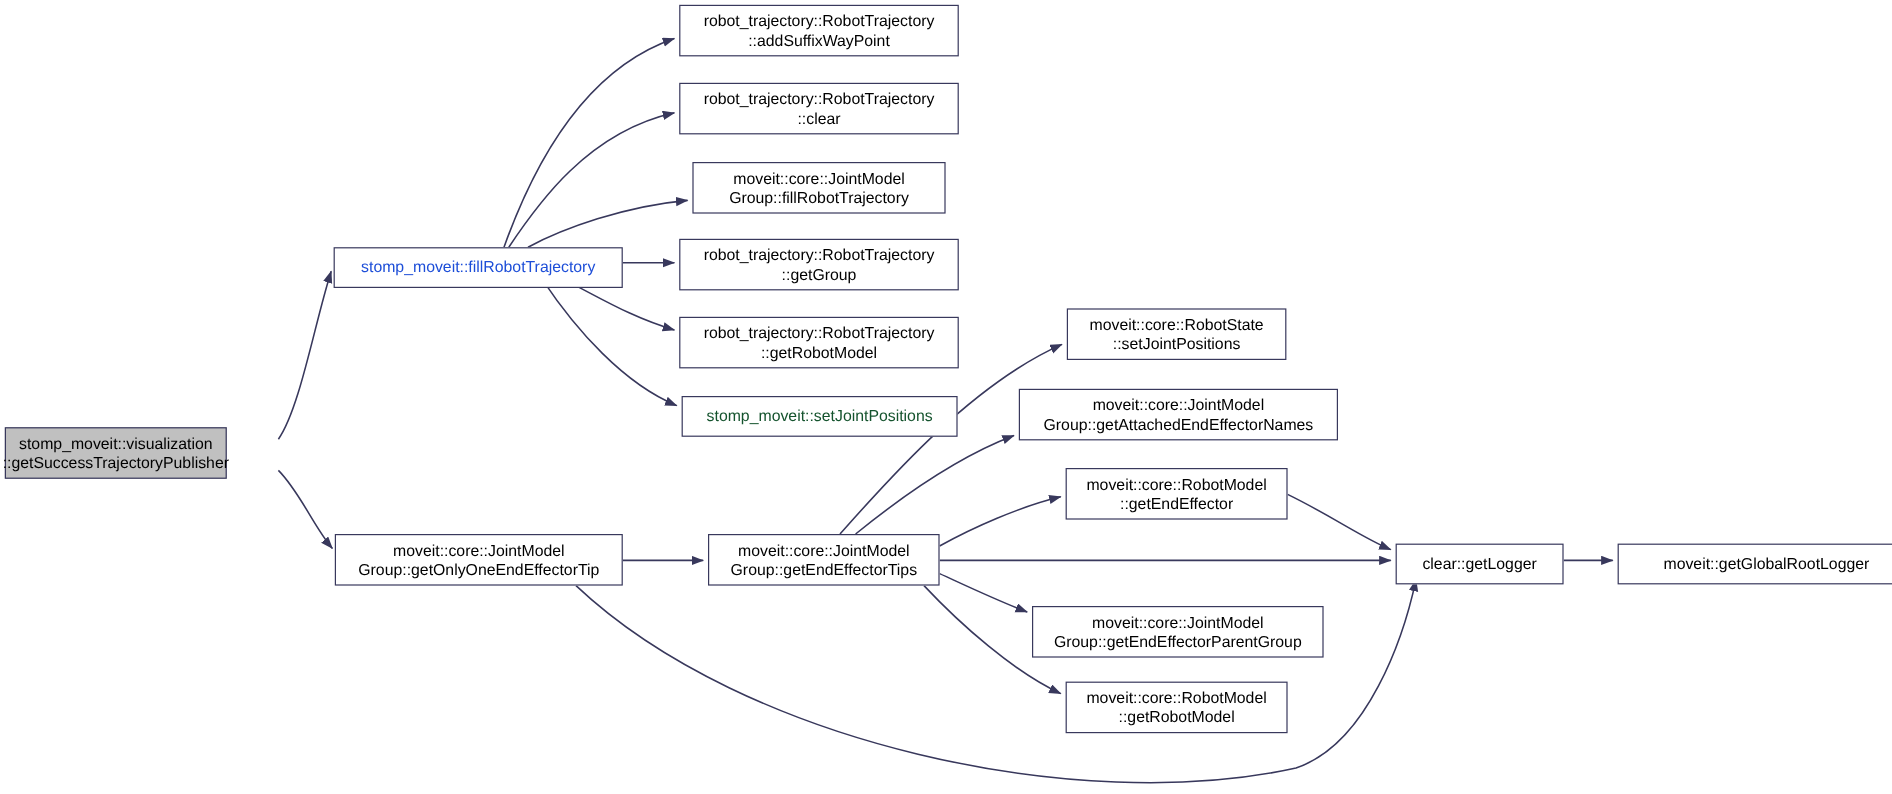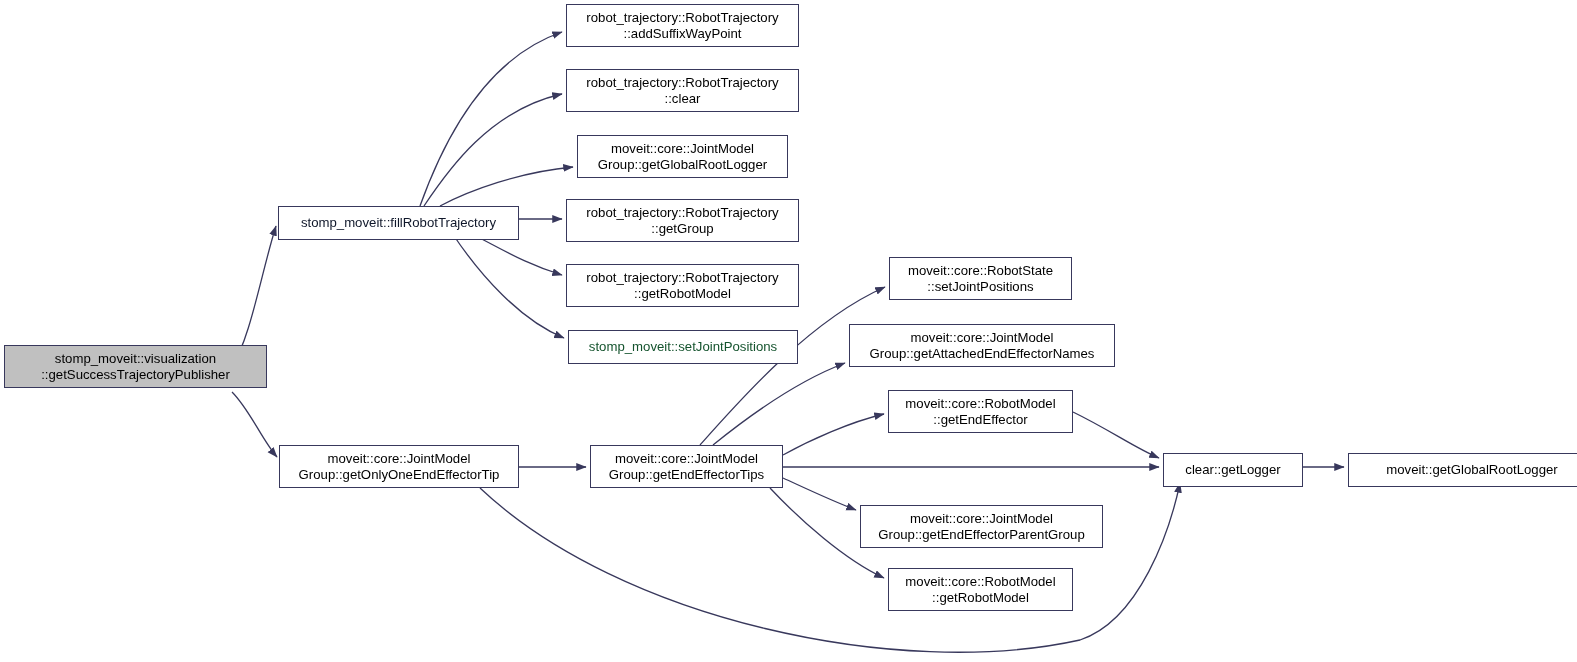--- a/index.html
+++ b/index.html
@@ -73,25 +73,25 @@
         <path d="M 783 478 C 805 488, 830 500, 856 510" stroke="#38385c" fill="none" stroke-width="1.3" marker-end="url(#arrow)"></path>
         <path d="M 770 488 C 800 520, 845 560, 884 578" stroke="#38385c" fill="none" stroke-width="1.3" marker-end="url(#arrow)"></path>
         <path d="M 519 467 L 586 467" stroke="#38385c" fill="none" stroke-width="1.3" marker-end="url(#arrow)"></path>
         <path d="M 1073 412 C 1110 430, 1135 448, 1159 458" stroke="#38385c" fill="none" stroke-width="1.3" marker-end="url(#arrow)"></path>
         <path d="M 480 488 C 620 620, 900 680, 1080 640 C 1140 620, 1170 530, 1180 483" stroke="#38385c" fill="none" stroke-width="1.3" marker-end="url(#arrow)"></path>
         <path d="M 1303 467 L 1344 467" stroke="#38385c" fill="none" stroke-width="1.3" marker-end="url(#arrow)"></path>
       </g>
   </svg>
 
   <div id="node-layer">
-      <div class="node highlight" style="left: 4px; top: 345px; width: 263px; height: 43px; border-color: rgb(56, 56, 92); color: rgb(0, 0, 0); background: rgb(192, 192, 192); text-align: right;"><span>stomp_moveit::visualization</span><span>::getSuccessTrajectoryPublisher</span></div>
-      <div class="node" style="left: 278px; top: 206px; width: 241px; height: 27px; border-color: rgb(56, 56, 92); color: #0f172a; background: rgb(255, 255, 255);"><span>stomp_moveit::fillRobotTrajectory</span></div>
+      <div class="node highlight" style="left: 4px; top: 356px; width: 185px; height: 43px; border-color: rgb(56, 56, 92); color: rgb(0, 0, 0); background: rgb(192, 192, 192); text-align: right;"><span>stomp_moveit::visualization</span><span>::getSuccessTrajectoryPublisher</span></div>
+      <div class="node" style="left: 278px; top: 206px; width: 241px; height: 27px; border-color: rgb(56, 56, 92); color: #1d4ed8; background: rgb(255, 255, 255);"><span>stomp_moveit::fillRobotTrajectory</span></div>
       <div class="node" style="left: 566px; top: 4px; width: 233px; height: 43px; border-color: rgb(56, 56, 92); color: rgb(0, 0, 0); background: rgb(255, 255, 255);"><span>robot_trajectory::RobotTrajectory</span><span>::addSuffixWayPoint</span></div>
       <div class="node" style="left: 566px; top: 69px; width: 233px; height: 43px; border-color: rgb(56, 56, 92); color: rgb(0, 0, 0); background: rgb(255, 255, 255);"><span>robot_trajectory::RobotTrajectory</span><span>::clear</span></div>
-      <div class="node" style="left: 577px; top: 135px; width: 211px; height: 43px; border-color: rgb(56, 56, 92); color: rgb(0, 0, 0); background: rgb(255, 255, 255);"><span>moveit::core::JointModel</span><span>Group::getGlobalRootLogger</span></div>
+      <div class="node" style="left: 577px; top: 135px; width: 211px; height: 43px; border-color: rgb(56, 56, 92); color: rgb(0, 0, 0); background: rgb(255, 255, 255);"><span>moveit::core::JointModel</span><span>Group::fillRobotTrajectory</span></div>
       <div class="node" style="left: 566px; top: 199px; width: 233px; height: 43px; border-color: rgb(56, 56, 92); color: rgb(0, 0, 0); background: rgb(255, 255, 255);"><span>robot_trajectory::RobotTrajectory</span><span>::getGroup</span></div>
       <div class="node" style="left: 566px; top: 264px; width: 233px; height: 43px; border-color: rgb(56, 56, 92); color: rgb(0, 0, 0); background: rgb(255, 255, 255);"><span>robot_trajectory::RobotTrajectory</span><span>::getRobotModel</span></div>
       <div class="node" style="left: 568px; top: 330px; width: 230px; height: 27px; border-color: rgb(56, 56, 92); color: #14532d; background: rgb(255, 255, 255);"><span>stomp_moveit::setJointPositions</span></div>
       <div class="node" style="left: 889px; top: 257px; width: 183px; height: 43px; border-color: rgb(56, 56, 92); color: rgb(0, 0, 0); background: rgb(255, 255, 255); text-align: center;"><span>moveit::core::RobotState</span><span>::setJointPositions</span></div>
       <div class="node" style="left: 849px; top: 324px; width: 266px; height: 43px; border-color: rgb(56, 56, 92); color: rgb(0, 0, 0); background: rgb(255, 255, 255);"><span>moveit::core::JointModel</span><span>Group::getAttachedEndEffectorNames</span></div>
       <div class="node" style="left: 888px; top: 390px; width: 185px; height: 43px; border-color: rgb(56, 56, 92); color: rgb(0, 0, 0); background: rgb(255, 255, 255);"><span>moveit::core::RobotModel</span><span>::getEndEffector</span></div>
       <div class="node" style="left: 279px; top: 445px; width: 240px; height: 43px; border-color: rgb(56, 56, 92); color: rgb(0, 0, 0); background: rgb(255, 255, 255);"><span>moveit::core::JointModel</span><span>Group::getOnlyOneEndEffectorTip</span></div>
       <div class="node" style="left: 590px; top: 445px; width: 193px; height: 43px; border-color: rgb(56, 56, 92); color: rgb(0, 0, 0); background: rgb(255, 255, 255);"><span>moveit::core::JointModel</span><span>Group::getEndEffectorTips</span></div>
       <div class="node" style="left: 860px; top: 505px; width: 243px; height: 43px; border-color: rgb(56, 56, 92); color: rgb(0, 0, 0); background: rgb(255, 255, 255);"><span>moveit::core::JointModel</span><span>Group::getEndEffectorParentGroup</span></div>
       <div class="node" style="left: 888px; top: 568px; width: 185px; height: 43px; border-color: rgb(56, 56, 92); color: rgb(0, 0, 0); background: rgb(255, 255, 255);"><span>moveit::core::RobotModel</span><span>::getRobotModel</span></div>

